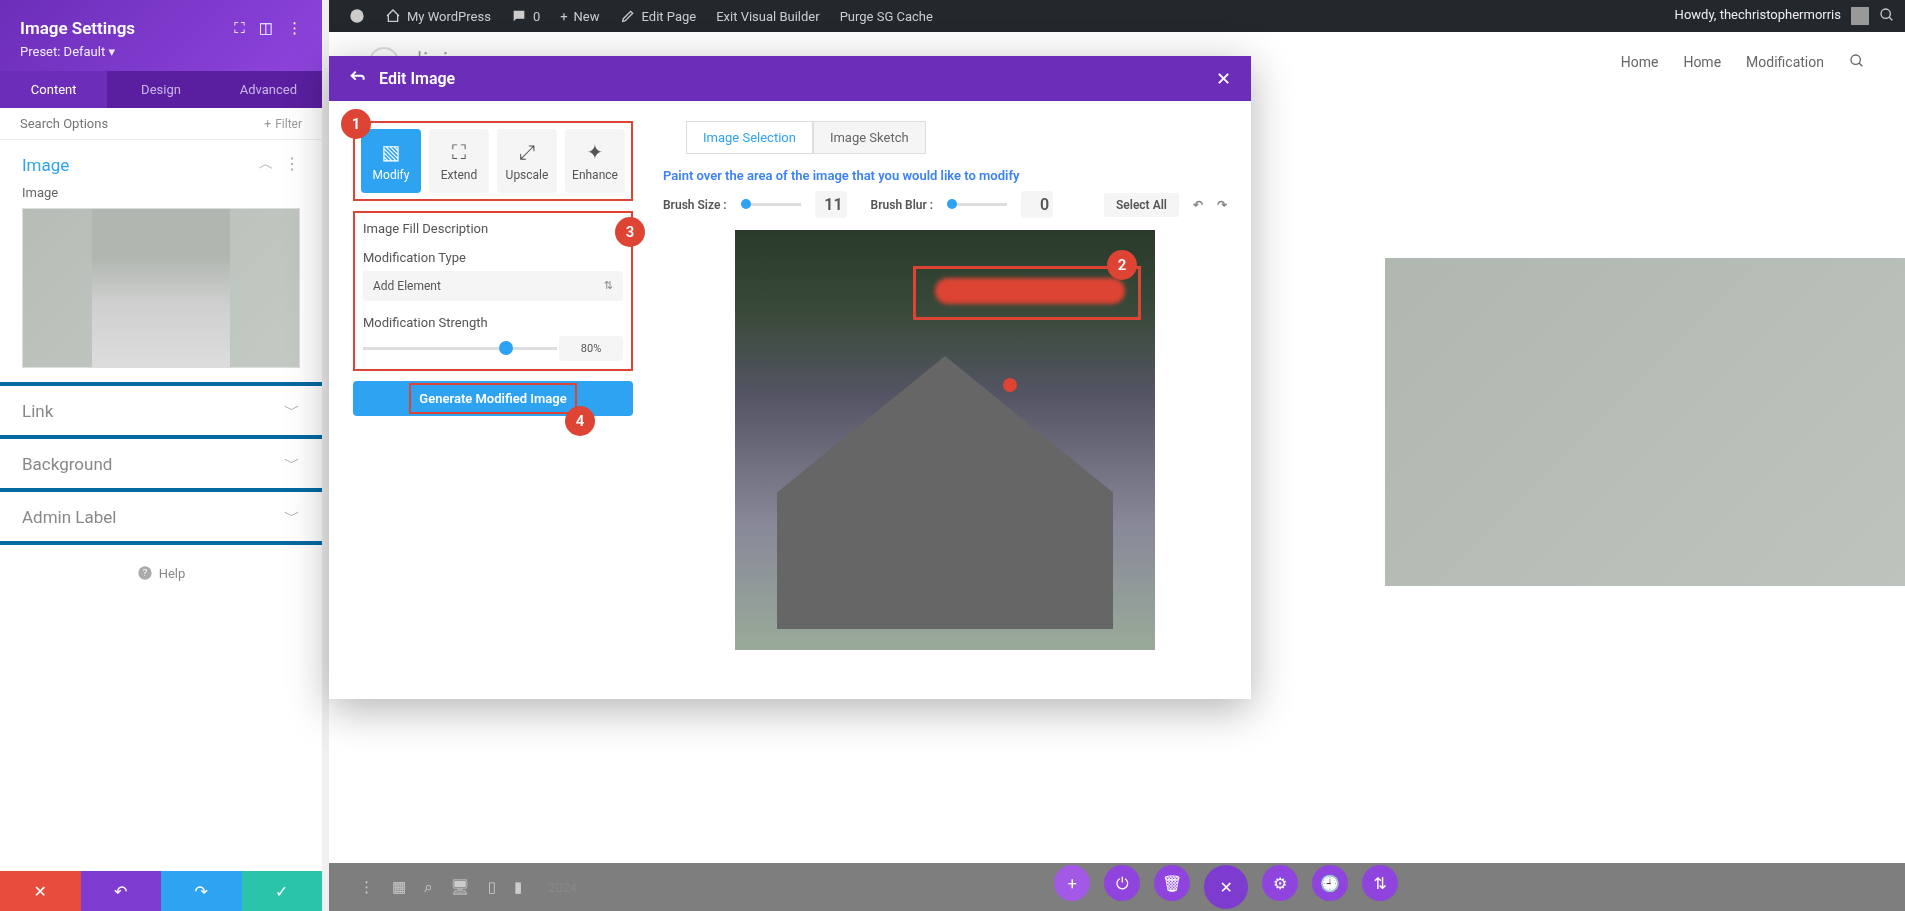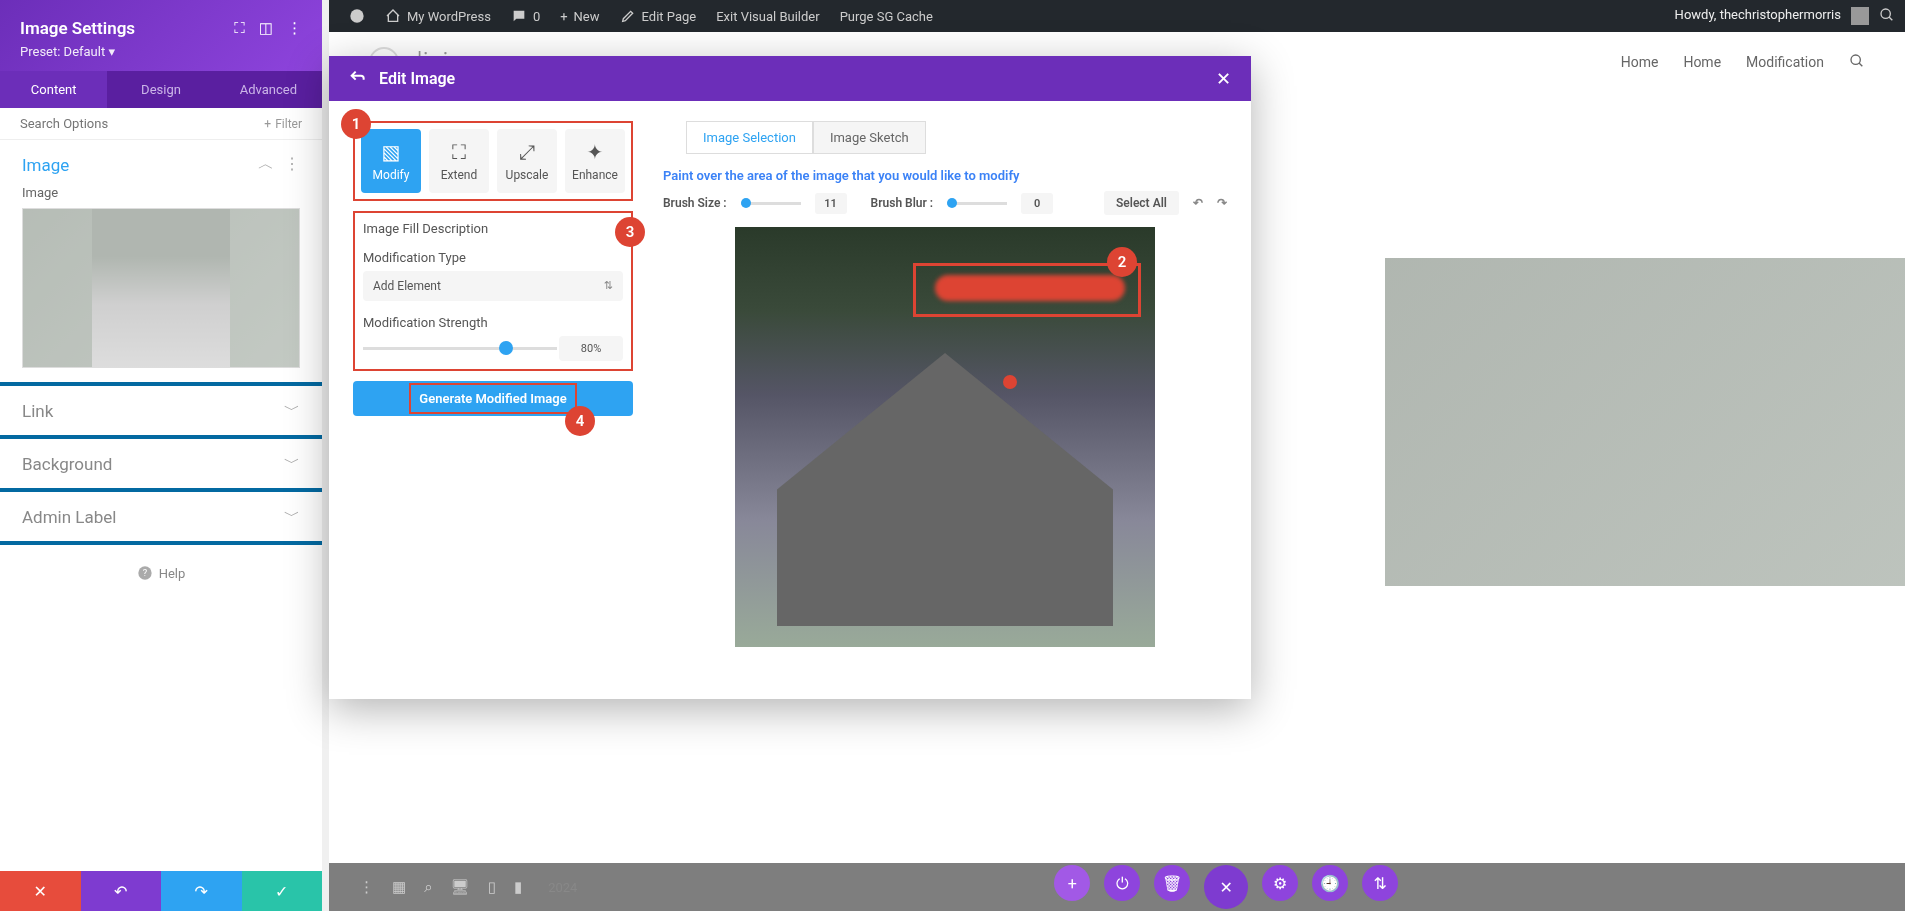--- a/index.html
+++ b/index.html
@@ -86,21 +86,21 @@
 .generate-inner-border { position: absolute; border: 2px solid #d43; top: 2px; left: 56px; right: 56px; bottom: 2px; pointer-events: none; }
 
 .image-tabs { display: flex; gap: 0; margin-bottom: 14px; padding-left: 23px; }
 .image-tab { padding: 8px 16px; font-size: 13px; border: 1px solid #ddd; cursor: pointer; }
 .image-tab.active { color: #2ea3f2; background: #fff; }
 .image-tab:not(.active) { background: #f5f5f5; color: #666; }
 .paint-instruction { font-size: 13px; color: #3b82f6; font-weight: 600; margin-bottom: 8px; }
 .brush-controls { display: flex; align-items: center; gap: 14px; margin-bottom: 12px; font-size: 12px; color: #555; font-weight: 600; }
 .brush-slider { width: 60px; height: 3px; background: #ddd; position: relative; }
 .brush-slider .dot { position: absolute; width: 10px; height: 10px; background: #2ea3f2; border-radius: 50%; top: -4px; left: 0; }
-.brush-val { width: 32px; background: #f5f5f5; text-align: center; padding: 4px; font-size: 11px; border-radius: 3px; }
+.brush-val { width: 32px; background: #f5f5f5; text-align: right; padding: 4px; font-size: 16px; border-radius: 3px; }
 .select-all { background: #f5f5f5; padding: 5px 12px; font-size: 12px; border-radius: 3px; cursor: pointer; }
 .undo-redo { display: flex; gap: 14px; color: #888; cursor: pointer; }
 
 .canvas-area { position: relative; width: 420px; height: 420px; margin: 0 auto; background: linear-gradient(180deg, #2a3a2a 0%, #3a4a3a 20%, #556 40%, #889 70%, #9a9 100%); overflow: hidden; }
 .canvas-roof { position: absolute; left: 10%; top: 30%; width: 80%; height: 65%; background: #666; clip-path: polygon(50% 0%, 100% 50%, 100% 100%, 0% 100%, 0% 50%); }
 .paint-rect { position: absolute; border: 3px solid #d43; top: 36px; right: 14px; width: 228px; height: 54px; }
 .paint-stroke { position: absolute; top: 48px; right: 30px; width: 190px; height: 26px; background: #d43; border-radius: 14px; filter: blur(2px); }
 .red-dot { position: absolute; width: 14px; height: 14px; background: #d43; border-radius: 50%; top: 148px; left: 268px; }
 
 

